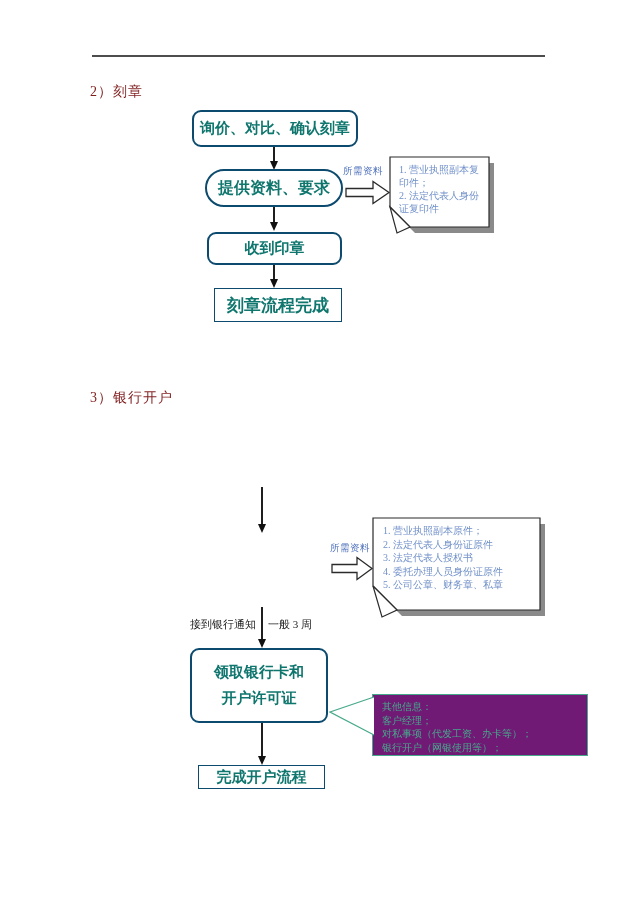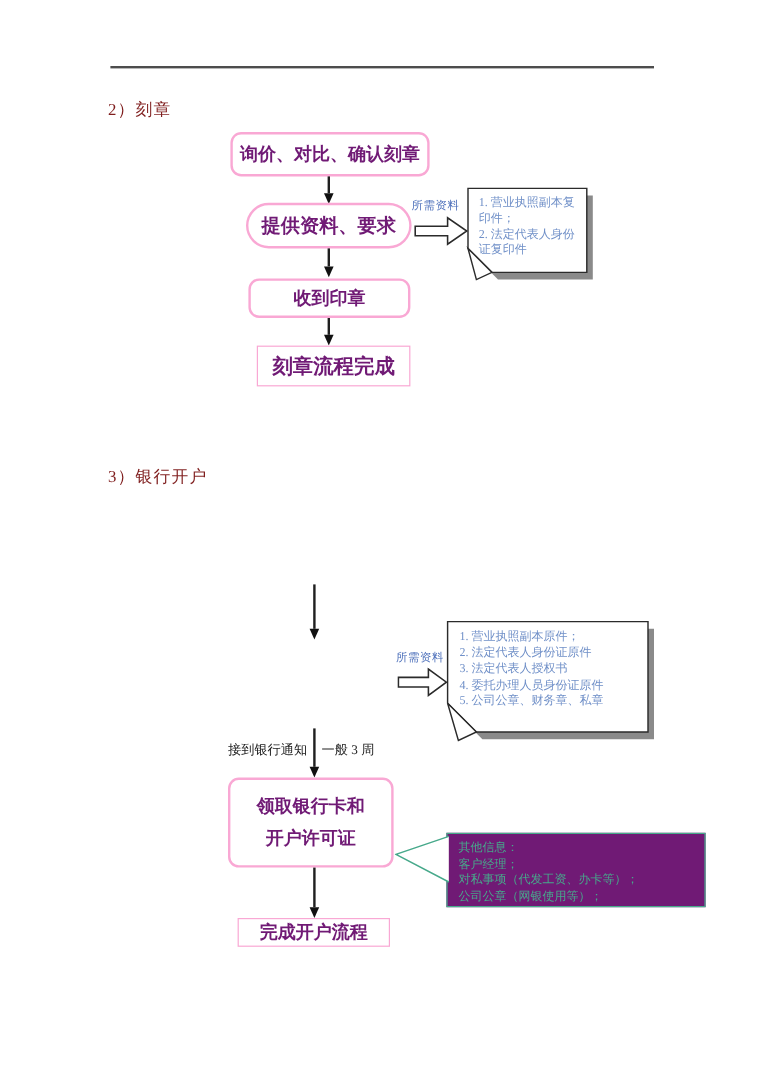--- a/index.html
+++ b/index.html
@@ -6,21 +6,21 @@
   html,body { background:#e9e9e9; }
   #page {
     position:relative; width:640px; height:906px; background:#ffffff;
     font-family:"Liberation Serif", serif; overflow:hidden; margin:0 auto;
   }
   .abs { position:absolute; }
   .rule { position:absolute; left:92px; top:55px; width:453px; height:2px; background:#4d4d4d; }
   .heading { position:absolute; font-size:14px; color:#7f1d1d; letter-spacing:1px; }
   .box {
     position:absolute; display:flex; align-items:center; justify-content:center;
-    background:#fff; border:2px solid #f9a8d4; color:#701a75;
+    background:#fff; border:2px solid #0c4a6e; color:#0f766e;
     font-family:"DejaVu Sans", sans-serif; font-weight:bold; text-align:right;
   }
   .rounded { border-radius:9px; }
   .sharp { border-width:1.5px; }
   .two-line { flex-direction:column; justify-content:space-between; }
   .conn { position:absolute; width:10px; display:flex; flex-direction:column; align-items:center; }
   .conn .ln { display:block; width:1.5px; background:#1f1f1f; flex:1; }
   .conn .ah {
     display:block; width:0; height:0;
     border-left:4.5px solid transparent; border-right:4.5px solid transparent;
@@ -128,21 +128,21 @@
 
   <div class="box rounded two-line" style="left:190px; top:648px; width:138px; height:75px; font-size:15px; padding:13px 8px 13px;">
     <span>领取银行卡和</span>
     <span>开户许可证</span>
   </div>
 
   <div class="callout-rect" style="left:372px; top:694px; width:216px; height:62px;">
     <div>其他信息：</div>
     <div>客户经理；</div>
     <div>对私事项（代发工资、办卡等）；</div>
-    <div>公司公章（网银使用等）；</div>
+    <div>银行开户（网银使用等）；</div>
   </div>
   <svg class="abs" style="left:329px; top:695px; z-index:3;" width="46" height="42" viewBox="0 0 46 42">
     <path d="M45,2 L1,17 L45,40" fill="#ffffff" stroke="#47a98b" stroke-width="1.2"></path>
   </svg>
 
   <div class="conn" style="left:257px; top:723px; height:42px;">
     <i class="ln"></i>
       <i class="ah"></i>
   </div>
 

